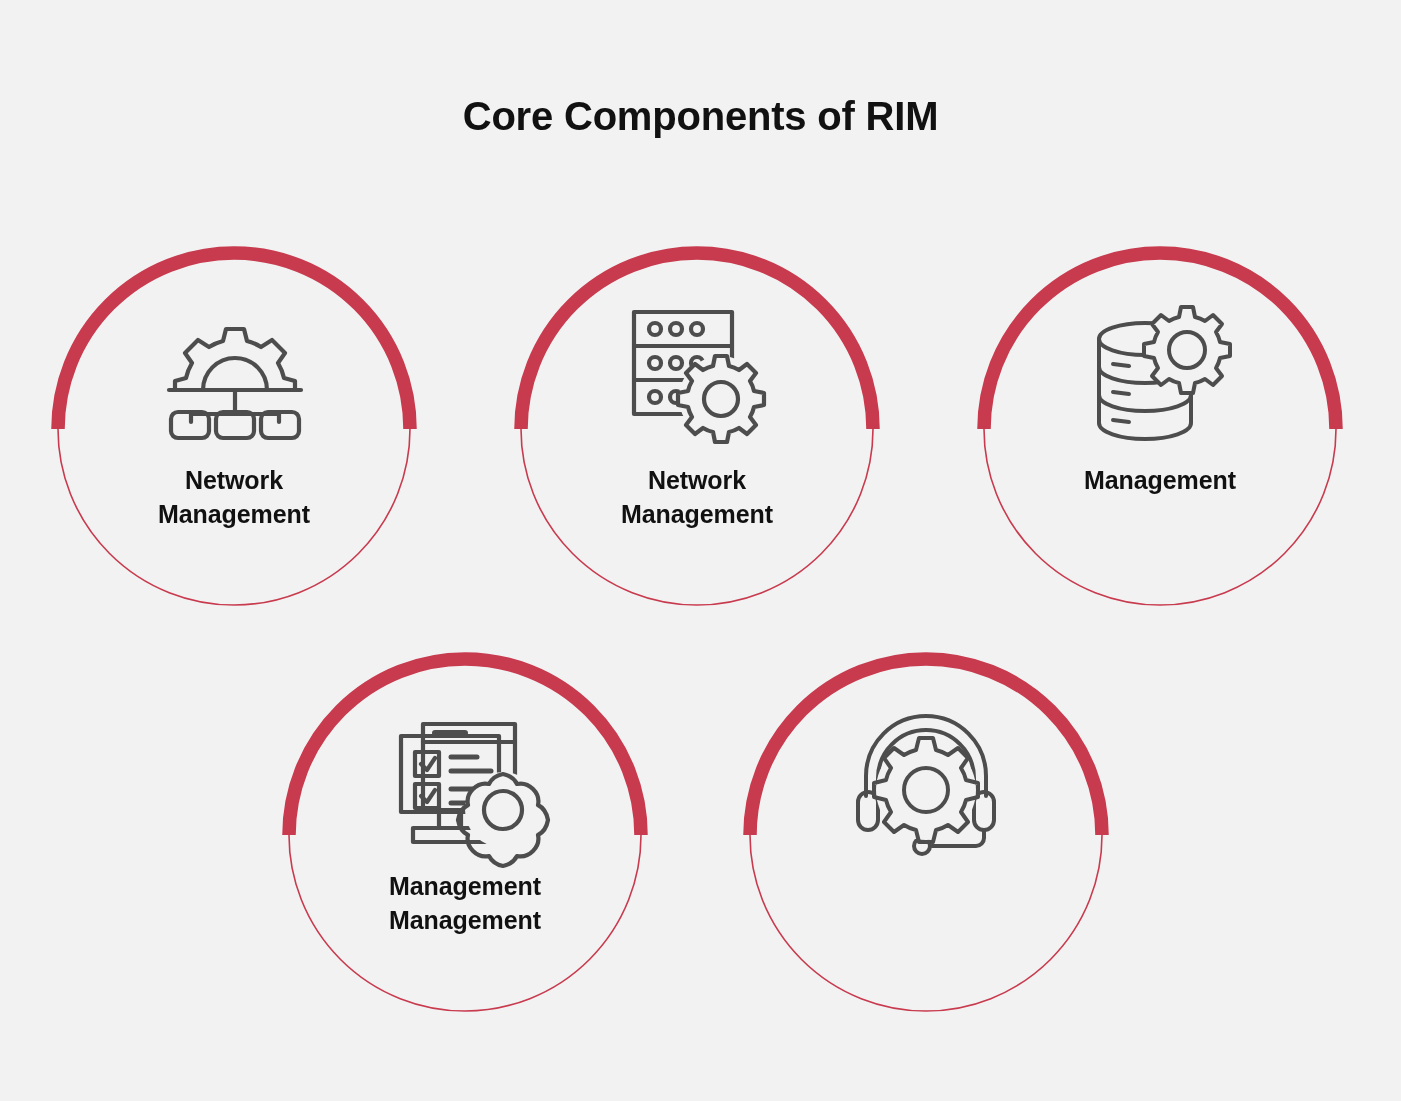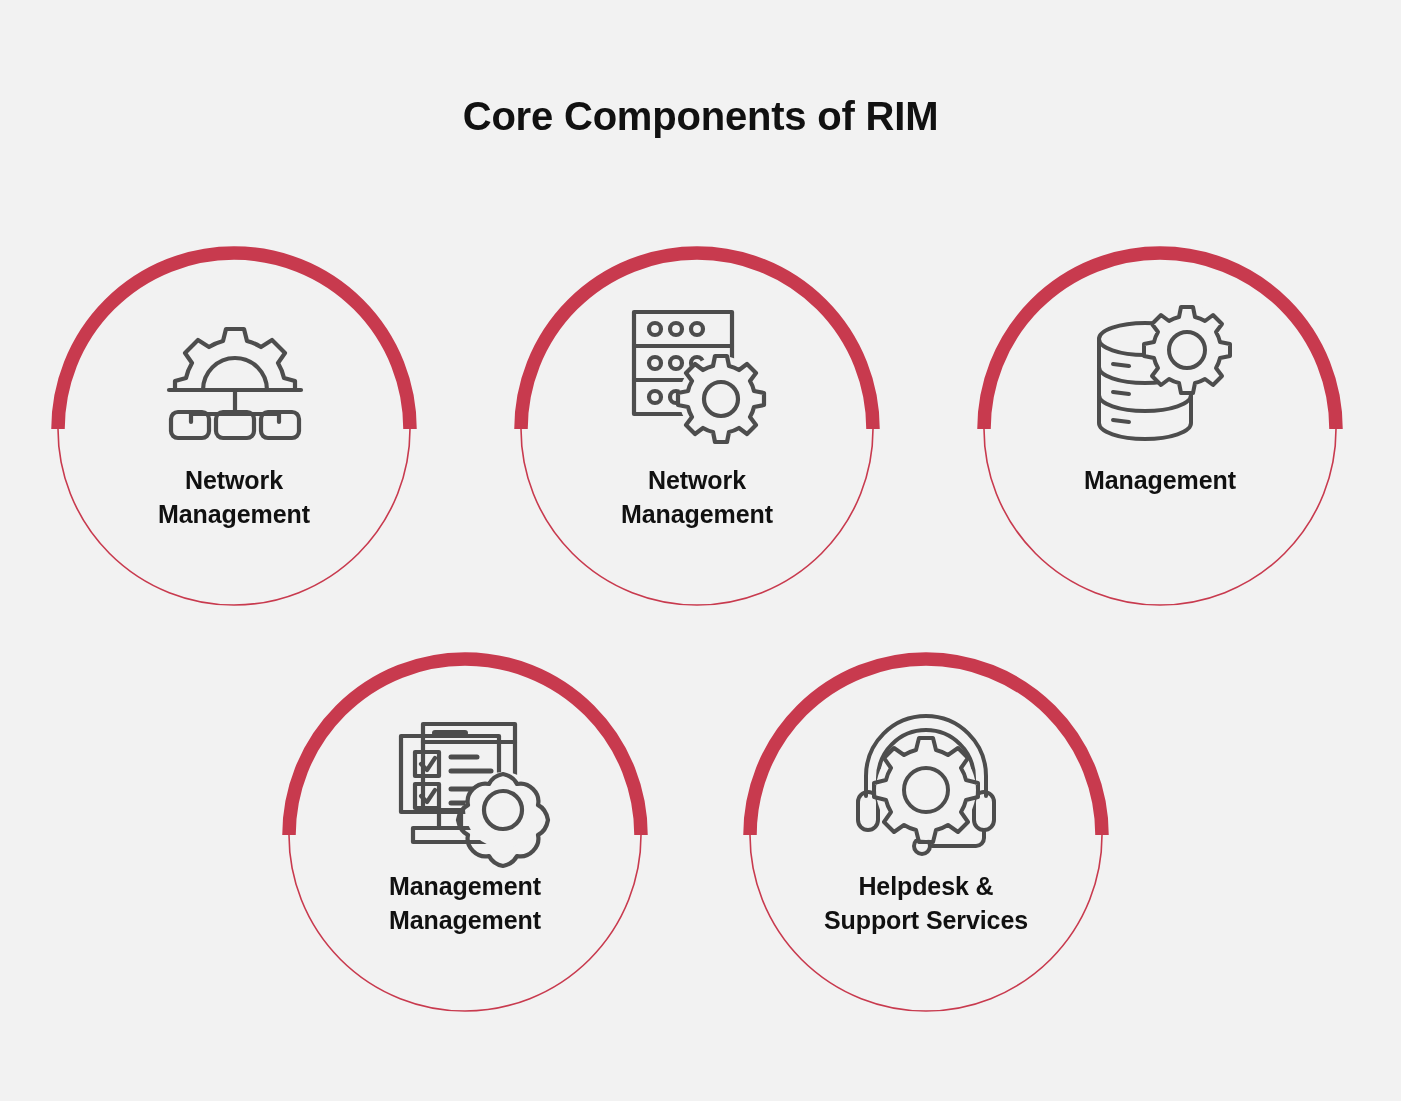--- a/index.html
+++ b/index.html
@@ -256,19 +256,15 @@
 
         <path d="M128 120 L128 128 A8 8 0 0 1 120 136 L76 136"></path>
         <circle cx="66" cy="136" r="8"></circle>
 
         <circle cx="70" cy="80" r="50" fill="#F2F2F2" stroke="none"></circle>
         <path d="M63 28 L77 28 L80 40 A40 40 0 0 1 92 45 L102 38 L112 48 L105 58 A40 40 0 0 1 110 70 L122 73 L122 87 L110 90 A40 40 0 0 1 105 102 L112 112 L102 122 L92 115 A40 40 0 0 1 80 120 L77 132 L63 132 L60 120 A40 40 0 0 1 48 115 L38 122 L28 112 L35 102 A40 40 0 0 1 30 90 L18 87 L18 73 L30 70 A40 40 0 0 1 35 58 L28 48 L38 38 L48 45 A40 40 0 0 1 60 40 Z"></path>
         <circle cx="70" cy="80" r="22"></circle>
       </svg>
     </div>
 
-    <div class="node-label">
-      <span>Helpdesk &amp;</span>
-      <span class="l2">Support Services</span>
-    </div>
   </div>
 
 </div>
 
 </body></html>

